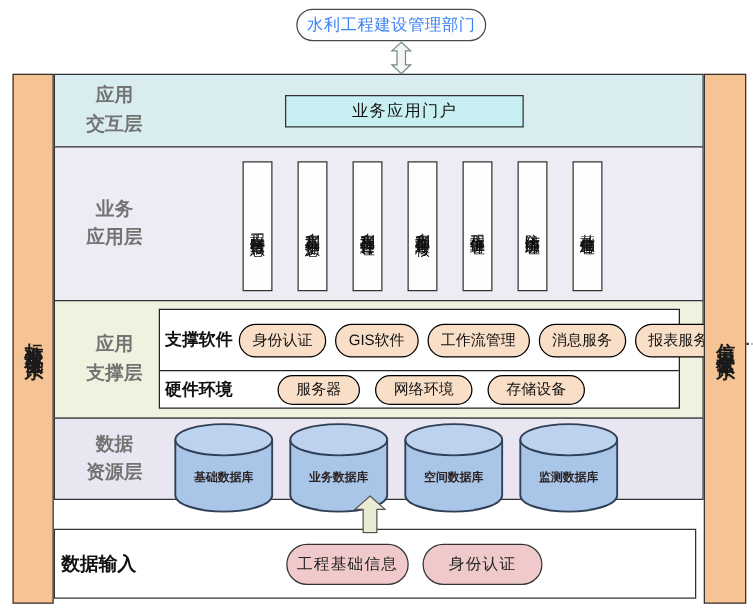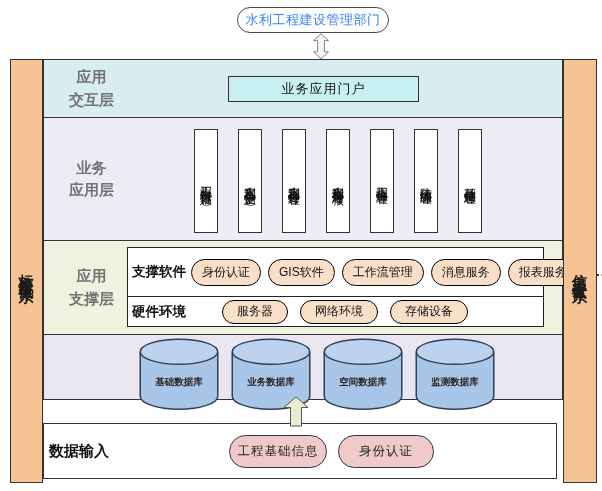--- a/index.html
+++ b/index.html
@@ -136,20 +136,22 @@
         <div class="pills">
           <div class="pill">服务器</div>
           <div class="pill">网络环境</div>
           <div class="pill">存储设备</div>
         </div>
       </div>
     </div>
   </div>
 
   <div class="row row-data">
+    <div class="layer-label">数据
+资源层</div>
     <div class="cyls">
       <div class="cyl">
         <svg viewBox="0 0 64 58">
           <path d="M1,11 v35.5 a31,10.5 0 0 0 62,0 v-35.5" fill="#a9c5e8" stroke="#2f3f56" stroke-width="1.2"></path>
           <ellipse cx="32" cy="11" rx="31" ry="10" fill="#bdd2ee" stroke="#2f3f56" stroke-width="1.2"></ellipse>
         </svg>
         <div class="cyl-label">基础数据库</div>
       </div>
       <div class="cyl">
         <svg viewBox="0 0 64 58">

